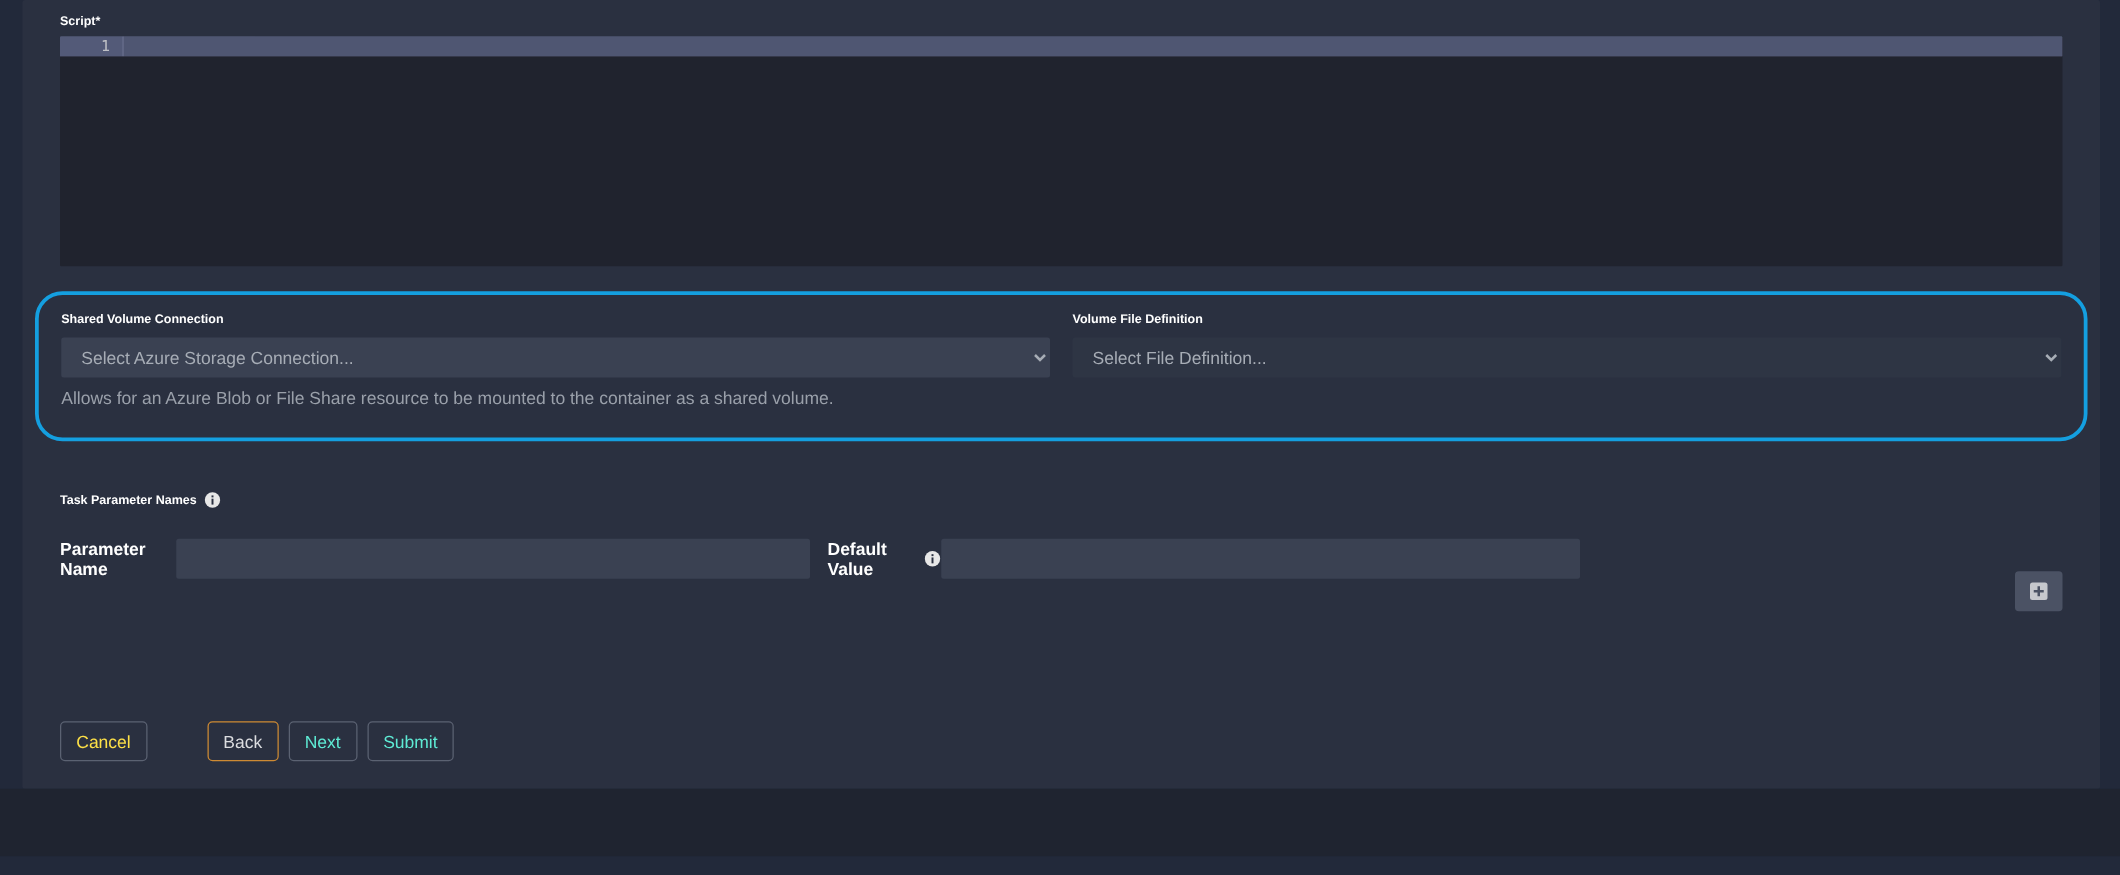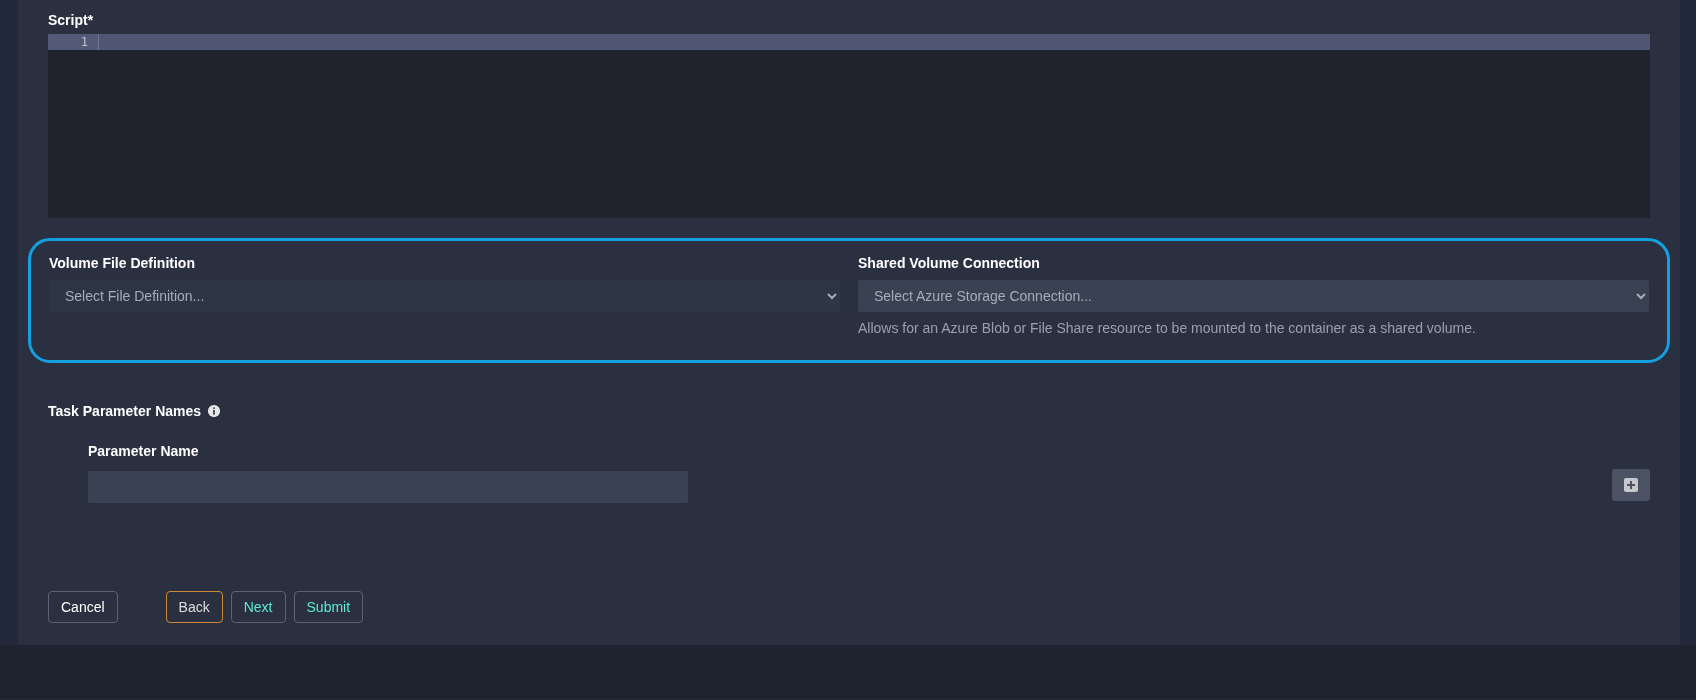--- a/index.html
+++ b/index.html
@@ -20,21 +20,21 @@
     background: #2a3040;
     border-radius: 2px;
     padding: 0 0 22px 0;
   }
   .content {
     padding: 0 30px;
   }
 
   .label {
     font-weight: 700;
-    font-size: 14px;
+    font-size: 10px;
     color: #ffffff;
   }
 
   
   .script-label {
     padding-top: 12px;
     margin-bottom: 6px;
   }
   .editor {
     background: #20232e;
@@ -128,22 +128,21 @@
     fill: #e7e7e7;
   }
 
   .param-row {
     display: flex;
     align-items: flex-start;
     gap: 14px;
   }
   .param-col {
     display: flex;
-    flex-direction: column;
-    margin-left: 40px;
+    flex-direction: row;
   }
   .param-col .col-label {
     font-weight: 700;
     font-size: 14px;
     color: #ffffff;
     margin-bottom: 12px;
     display: flex;
     align-items: center;
     gap: 6px;
   }
@@ -185,21 +184,21 @@
   .wizard-buttons {
     margin-top: 88px;
     display: flex;
     gap: 8px;
   }
   .wbtn {
     height: 32px;
     padding: 0 12px;
     background: transparent;
     border: 1px solid #5b6272;
-    color: #ffffff;
+    color: #fde047;
     border-radius: 4px;
     font-size: 14px;
     cursor: pointer;
   }
   .wbtn.active {
     border-color: #ce8a33;
     color: #dcdde0;
     margin-left: 40px;
   }
   .wbtn.disabled {
@@ -224,49 +223,62 @@
       <div class="editor">
         <div class="editor-row">
           <div class="gutter">1</div>
           <div class="gutter-sep"></div>
           <div class="cursor-area"></div>
         </div>
       </div>
 
       <div class="highlight-section">
         <div class="col">
-          <span class="label">Volume File Definition</span>
-          <select class="sel darker">
-            <option>Select File Definition...</option>
-          </select>
-        </div>
-        <div class="col">
           <span class="label">Shared Volume Connection</span>
           <select class="sel">
             <option>Select Azure Storage Connection...</option>
           </select>
           <div class="help">Allows for an Azure Blob or File Share resource to be mounted to the container as a shared volume.</div>
+        </div>
+        <div class="col">
+          <span class="label">Volume File Definition</span>
+          <select class="sel darker">
+            <option>Select File Definition...</option>
+          </select>
         </div>
       </div>
 
       <div class="task-section">
         <div class="task-header">
           <span class="label">Task Parameter Names</span>
           <span class="info-icon">
             <svg viewBox="0 0 16 16">
                 <circle cx="8" cy="8" r="7"></circle>
                 <rect x="7.1" y="6.8" width="1.8" height="5.4" fill="#2a3040"></rect>
                 <rect x="7.1" y="3.8" width="1.8" height="1.8" fill="#2a3040"></rect>
               </svg>
           </span>
         </div>
 
         <div class="param-row">
           <div class="param-col name">
             <div class="col-label">Parameter Name</div>
+            <input type="text" class="txt" value="" style="">
+          </div>
+          <div class="param-col value">
+            <div class="col-label">
+              <span>Default Value</span>
+              <span class="info-icon">
+                <svg viewBox="0 0 16 16">
+                    <circle cx="8" cy="8" r="7"></circle>
+                    <rect x="7.1" y="6.8" width="1.8" height="5.4" fill="#2a3040"></rect>
+                    <rect x="7.1" y="3.8" width="1.8" height="1.8" fill="#2a3040"></rect>
+                  </svg>
+              </span>
+            </div>
             <input type="text" class="txt" value="" style="">
           </div>
           <div class="param-col spacer"></div>
           <div class="param-col btncol">
             <button type="button" class="add-btn">
               <svg viewBox="0 0 16 16">
                 <rect x="1" y="1" width="14" height="14" rx="2" fill="#c6c8cd"></rect>
                 <rect x="7" y="4" width="2" height="8" fill="#4b5264"></rect>
                 <rect x="4" y="7" width="8" height="2" fill="#4b5264"></rect>
               </svg>

